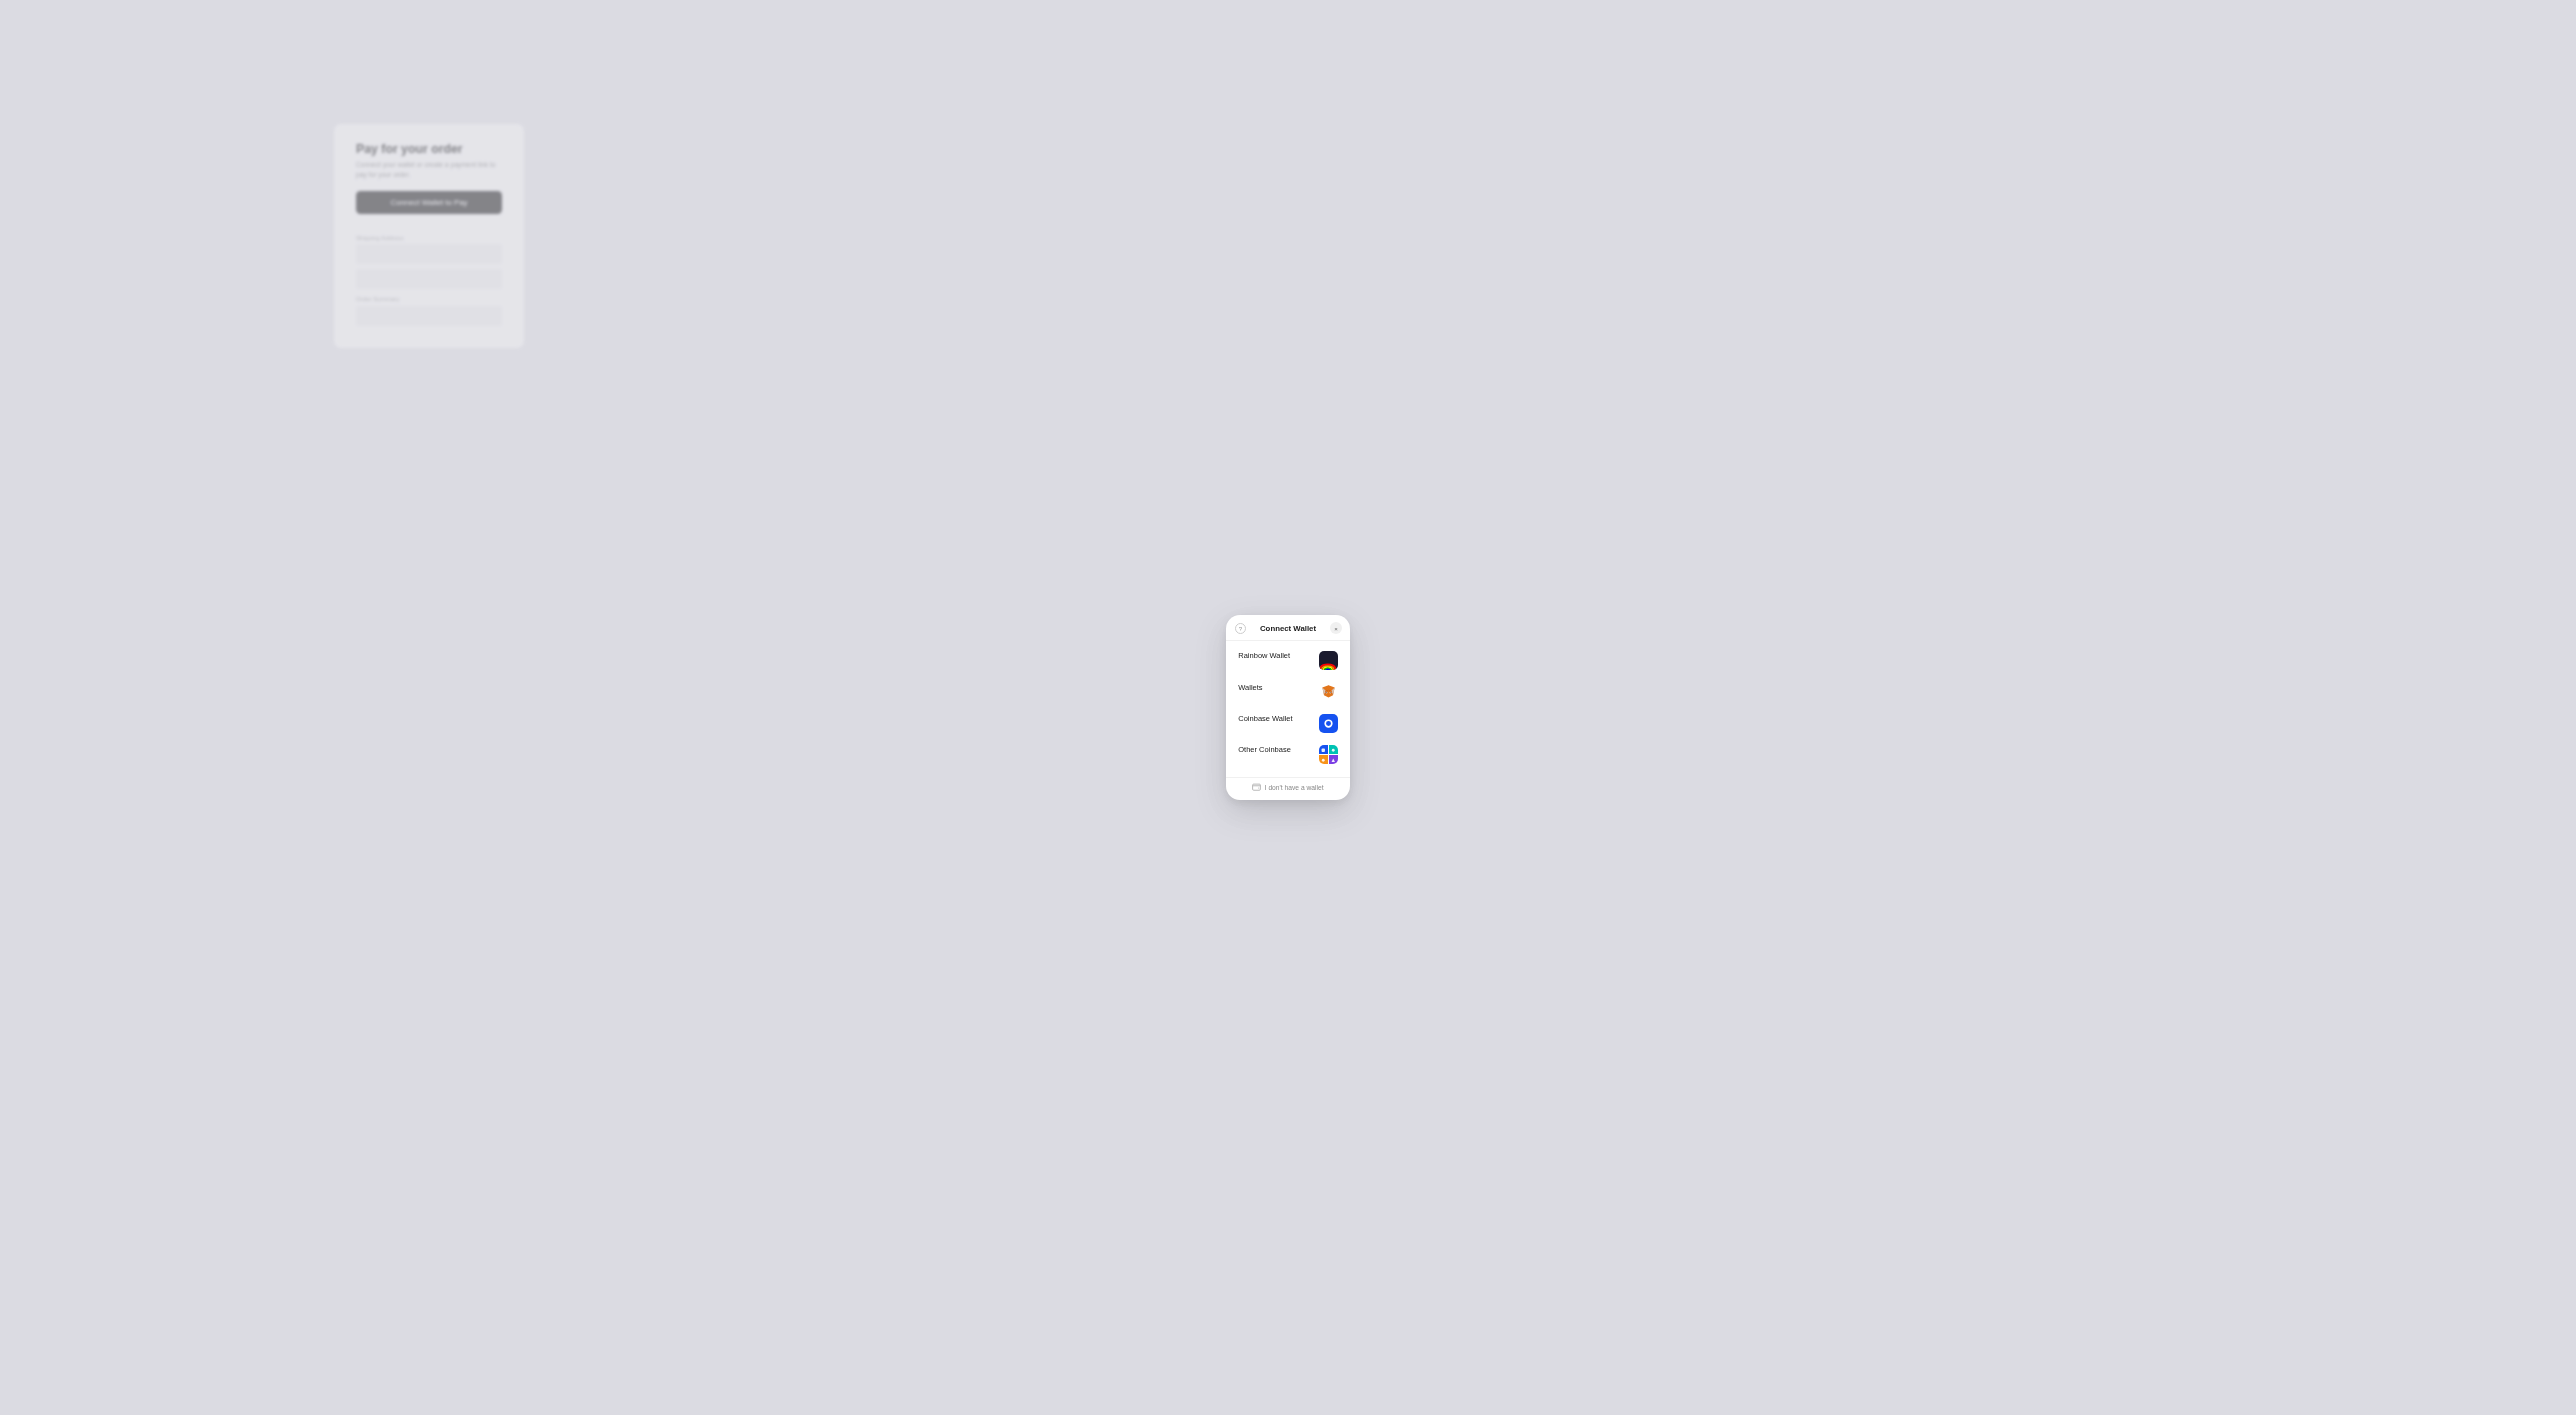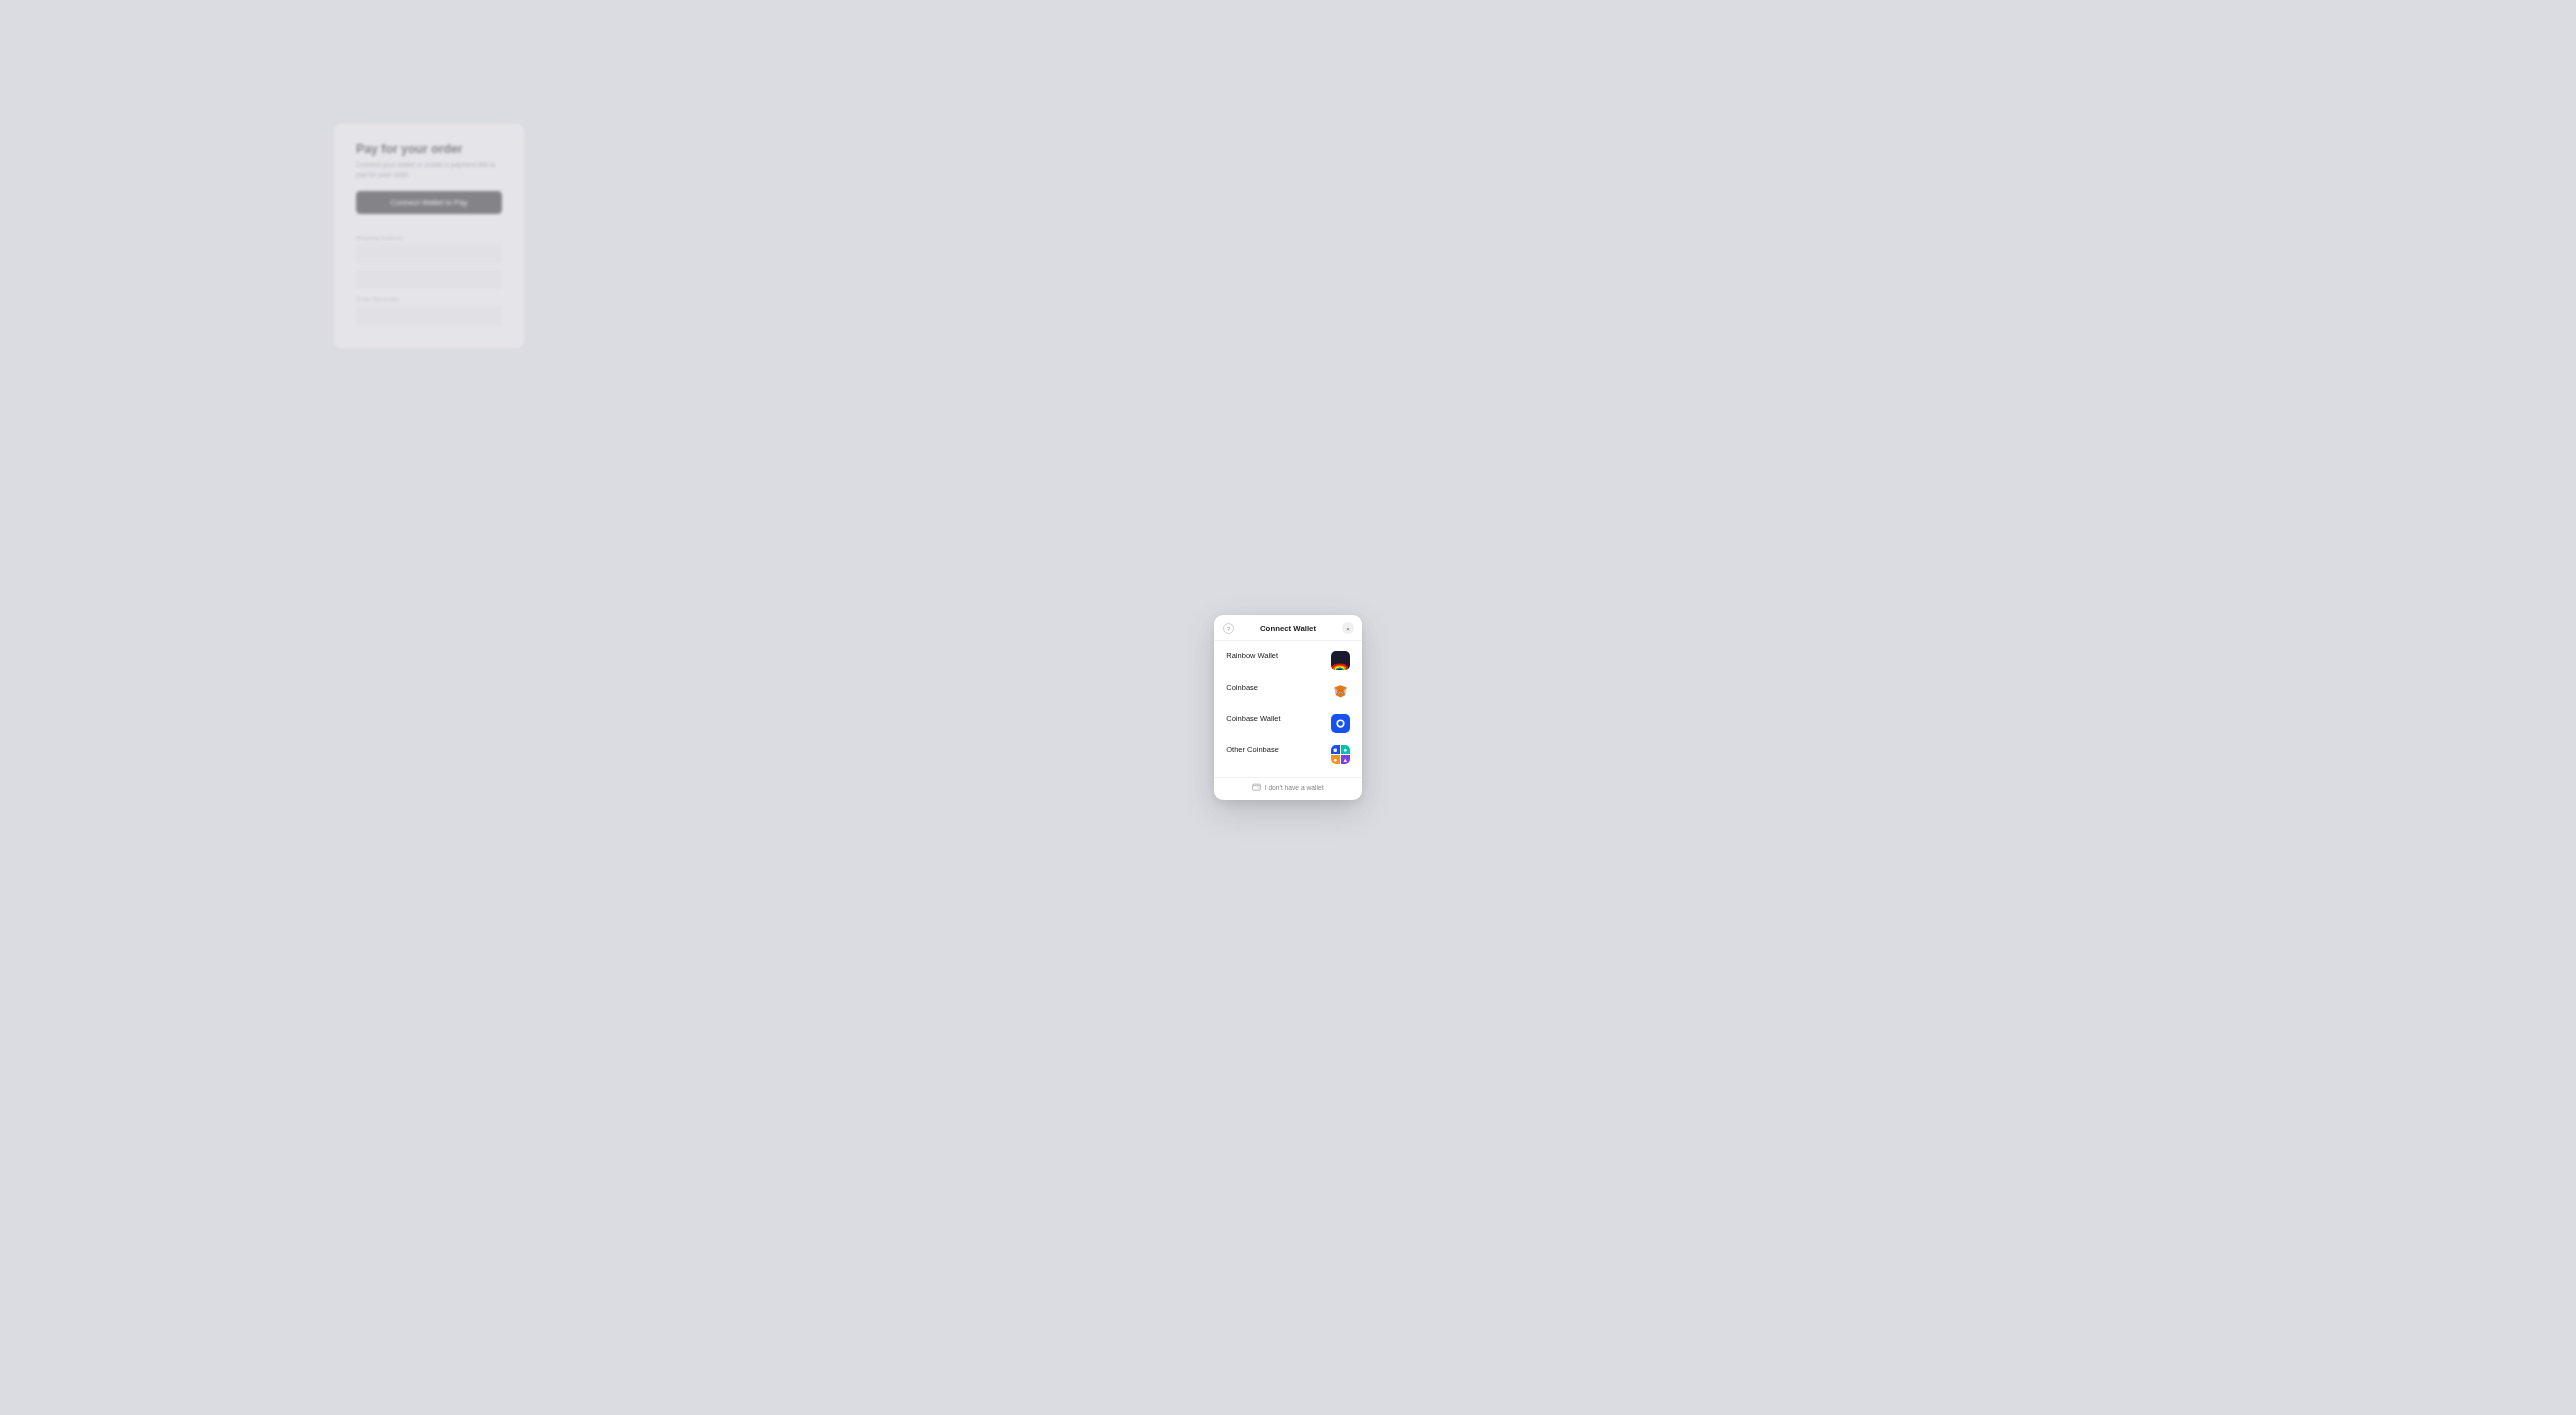--- a/index.html
+++ b/index.html
@@ -81,22 +81,22 @@
       inset: 0;
       background: rgba(200, 200, 210, 0.4);
       display: flex;
       align-items: center;
       justify-content: center;
       z-index: 10;
     }
 
     .modal {
       background: #ffffff;
-      border-radius: 9px;
-      width: 148px;
+      border-radius: 14px;
+      width: 124px;
       box-shadow: 0 11px 33px rgba(0,0,0,0.15), 0 2.2px 9px rgba(0,0,0,0.08);
       overflow: hidden;
       position: relative;
     }
 
     .modal-header {
       display: flex;
       align-items: center;
       justify-content: center;
       padding: 9px 11px 7.8px;
@@ -298,21 +298,21 @@
             <path d="M0,16 Q0,6 14,6 Q28,6 28,16" fill="none" stroke="#ff0000" stroke-width="3"></path>
             <path d="M3,16 Q3,9 14,9 Q25,9 25,16" fill="none" stroke="#ff8800" stroke-width="2.5"></path>
             <path d="M6,16 Q6,11 14,11 Q22,11 22,16" fill="none" stroke="#ffff00" stroke-width="2.5"></path>
             <path d="M9,16 Q9,13 14,13 Q19,13 19,16" fill="none" stroke="#00cc00" stroke-width="2.5"></path>
             <path d="M11,16 Q11,14.5 14,14.5 Q17,14.5 17,16" fill="none" stroke="#0000ff" stroke-width="2.5"></path>
           </svg>
         </div>
       </div>
 
       <div class="wallet-item">
-        <span class="wallet-name">Coinbase</span>
+        <span class="wallet-name">Wallets</span>
         <div class="wallet-icon metamask-icon">
           <svg width="19" height="19" viewBox="0 0 34 34">
 
             <polygon points="17,4 28,8 25,22 17,26 9,22 6,8" fill="#e2761b"></polygon>
             <polygon points="17,4 22,14 17,12 12,14" fill="#e4761b"></polygon>
             <polygon points="6,8 12,14 9,22" fill="#d7c1b3"></polygon>
             <polygon points="28,8 25,22 22,14" fill="#d7c1b3"></polygon>
             <polygon points="12,14 9,22 17,12" fill="#cd6116"></polygon>
             <polygon points="22,14 25,22 17,12" fill="#cd6116"></polygon>
 

